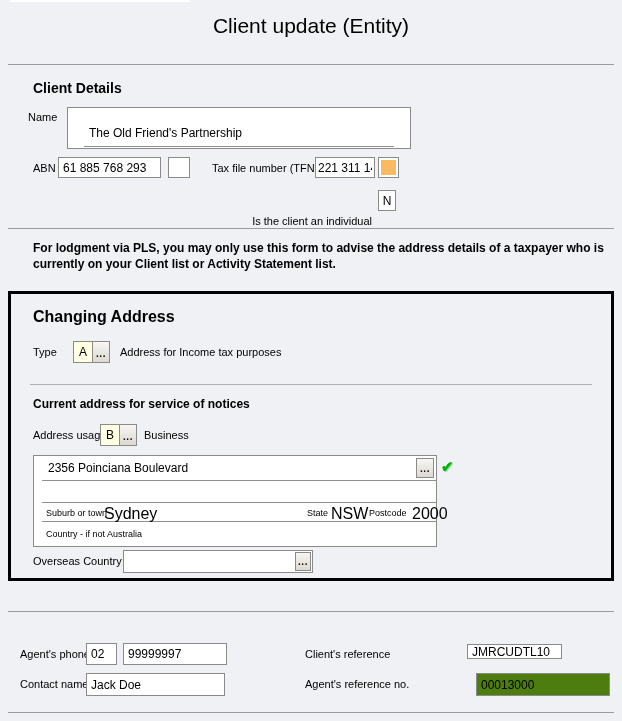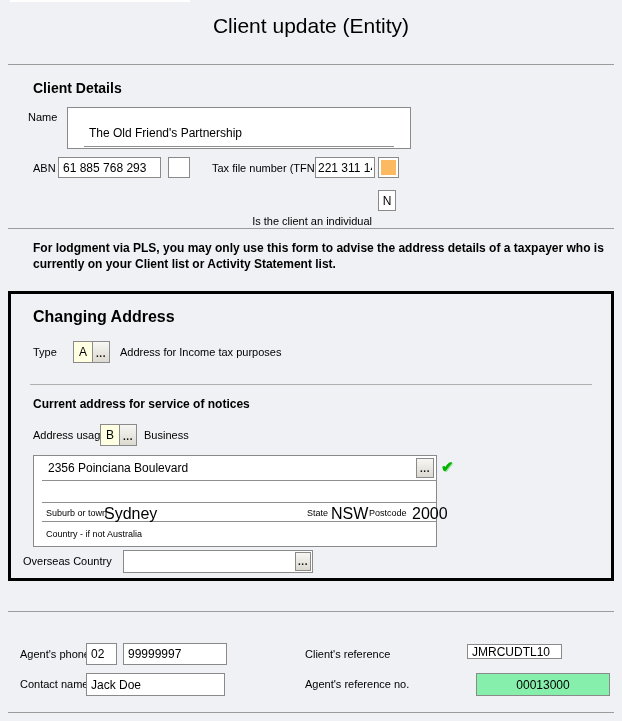--- a/index.html
+++ b/index.html
@@ -25,21 +25,21 @@
   .panel{position:absolute;box-sizing:border-box;border:3px solid #000;background:#eff1f5;}
   .addr-box{position:absolute;box-sizing:border-box;border:1px solid #8a8a8a;background:#fff;padding-left:8px;}
   .addr-row{position:relative;box-sizing:border-box;border-bottom:1px solid #8f8f8f;}
   .addr-row:last-child{border-bottom:none;}
   .minilbl{position:absolute;font-size:9px;white-space:nowrap;}
   .bigval{position:absolute;font-size:16px;white-space:nowrap;}
   .check{position:absolute;font-size:15px;font-weight:bold;color:#00b400;text-shadow:1px 1px 0 #9ce09c;}
   .orange-ind{position:absolute;box-sizing:border-box;width:21px;height:21px;border:1px solid #8a8a8a;
       background:#fbba62;box-shadow:inset 0 0 0 2px #fff;}
   .notice{position:absolute;left:33px;font-weight:bold;font-size:12px;white-space:nowrap;}
-  .readonly-tb{background:#86efac;text-align:center;}
+  .readonly-tb{background:#4d7c0f;}
   .edge-strip{position:absolute;top:0;left:10px;width:180px;height:2px;background:#fff;}
 </style>
 </head>
 <body>
 
 <div class="page">
 
   <div class="edge-strip"></div>
 
   <div class="hdr-title">Client update (Entity)</div>
@@ -104,21 +104,21 @@
       <div class="minilbl" style="left:327px;top:5px;">Postcode</div>
       <div class="bigval" style="left:370px;top:2px;">2000</div>
     </div>
     <div class="addr-row" style="height:23px;">
       <div class="minilbl" style="left:4px;top:7px;">Country - if not Australia</div>
       <div class="abs val" style="left:130px;top:4px;"></div>
     </div>
   </div>
   <div class="check" style="left:441px;top:458px;">✔</div>
 
-  <div class="lbl" style="left:23px;top:555px;">Overseas Country</div>
+  <div class="lbl" style="left:33px;top:555px;">Overseas Country</div>
   <div class="tb" style="left:123px;top:550px;width:190px;height:23px;padding:0;">
     <div class="abs val" style="left:5px;top:4px;"></div>
     <div class="browse" style="right:1px;top:1px;width:16px;height:19px;border:1px solid #8a8a8a;">...</div>
   </div>
 
   <div class="divider" style="top:611px;"></div>
 
   <div class="lbl" style="left:20px;top:648px;">Agent's phone</div>
   <input class="tb" style="left: 86px; top: 643px; width: 31px; height: 22px;" value="02">
   <input class="tb" style="left: 123px; top: 643px; width: 104px; height: 22px;" value="99999997">

